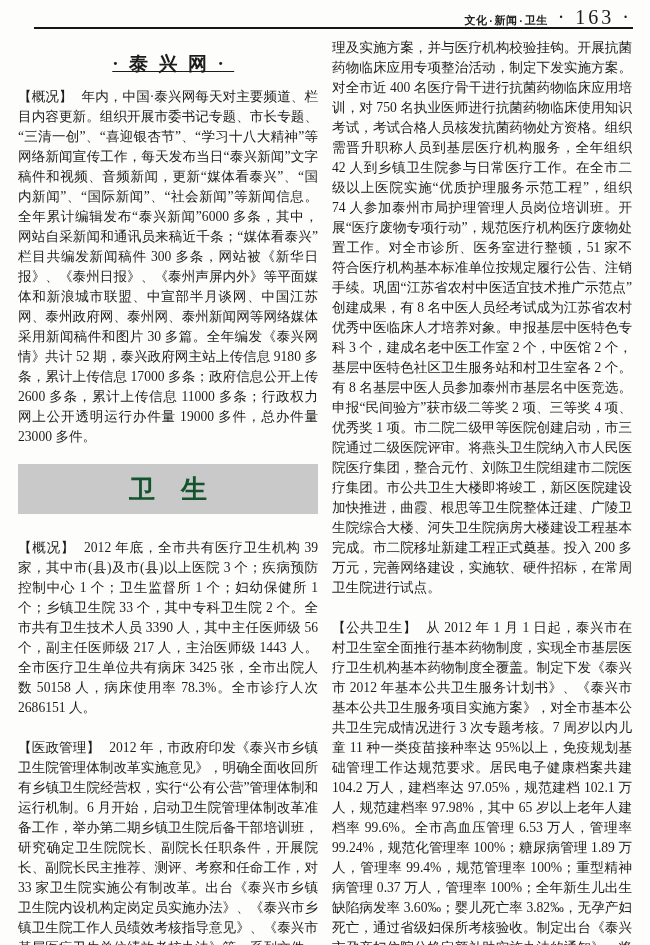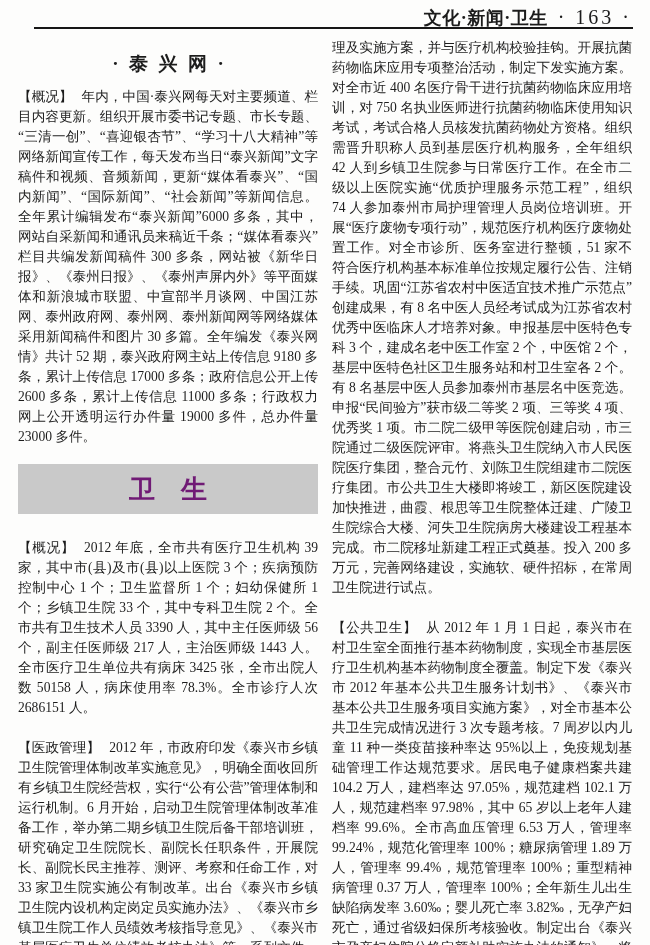--- a/index.html
+++ b/index.html
@@ -14,22 +14,22 @@
     font-family:"Liberation Serif","DejaVu Serif",serif;
   }
   
   .runhead{
     position:absolute;top:6px;left:18px;right:18px;
     height:20px;
     text-align:right;
     white-space:nowrap;
   }
   .runhead .rh-title{
-    font-family:Liberation Serif, serif;
-    font-weight:700;font-size:18px;letter-spacing:.5px;
+    font-family:Liberation Mono, monospace;
+    font-weight:700;font-size:11px;letter-spacing:.5px;
   }
   .runhead .rh-page{
     font-size:20px;letter-spacing:3px;margin-left:6px;
   }
   .headrule{
     position:absolute;top:27px;left:34px;right:17px;
     height:0;border-top:2.5px solid #161616;
   }
   
   .cols{
@@ -43,40 +43,41 @@
     font-size:13.6px;line-height:20px;
     text-align:justify;
   }
   
   .section-title{
     margin:16px 0 13px;
     text-align:center;
     font-size:19px;font-weight:600;
     letter-spacing:.55em;text-indent:.55em;
     font-family:"Liberation Serif","DejaVu Serif",serif;
+    text-decoration:underline;
   }
   .para{margin:0;}
   .para + .para{margin-top:20px;}
   .plabel{
     font-family:"Liberation Sans","DejaVu Sans",sans-serif;
     font-weight:400;
     margin-right:9px;
   }
   .byline{
     margin:0;text-align:right;
     line-height:20px;
   }
   .banner{
     margin:17px 0 24px;
     height:50px;line-height:50px;
     background:#c9c9c9;
     text-align:center;
     font-family:"Liberation Sans","DejaVu Sans",sans-serif;
     font-weight:700;font-size:26px;
-    color:#701a75;
+    color:#14532d;
   }
 </style>
 </head>
 <body>
 
 <div class="page">
 
   <div class="runhead">
     <span class="rh-title">文化·新闻·卫生</span>
     <span class="rh-page">·  163  ·</span>

